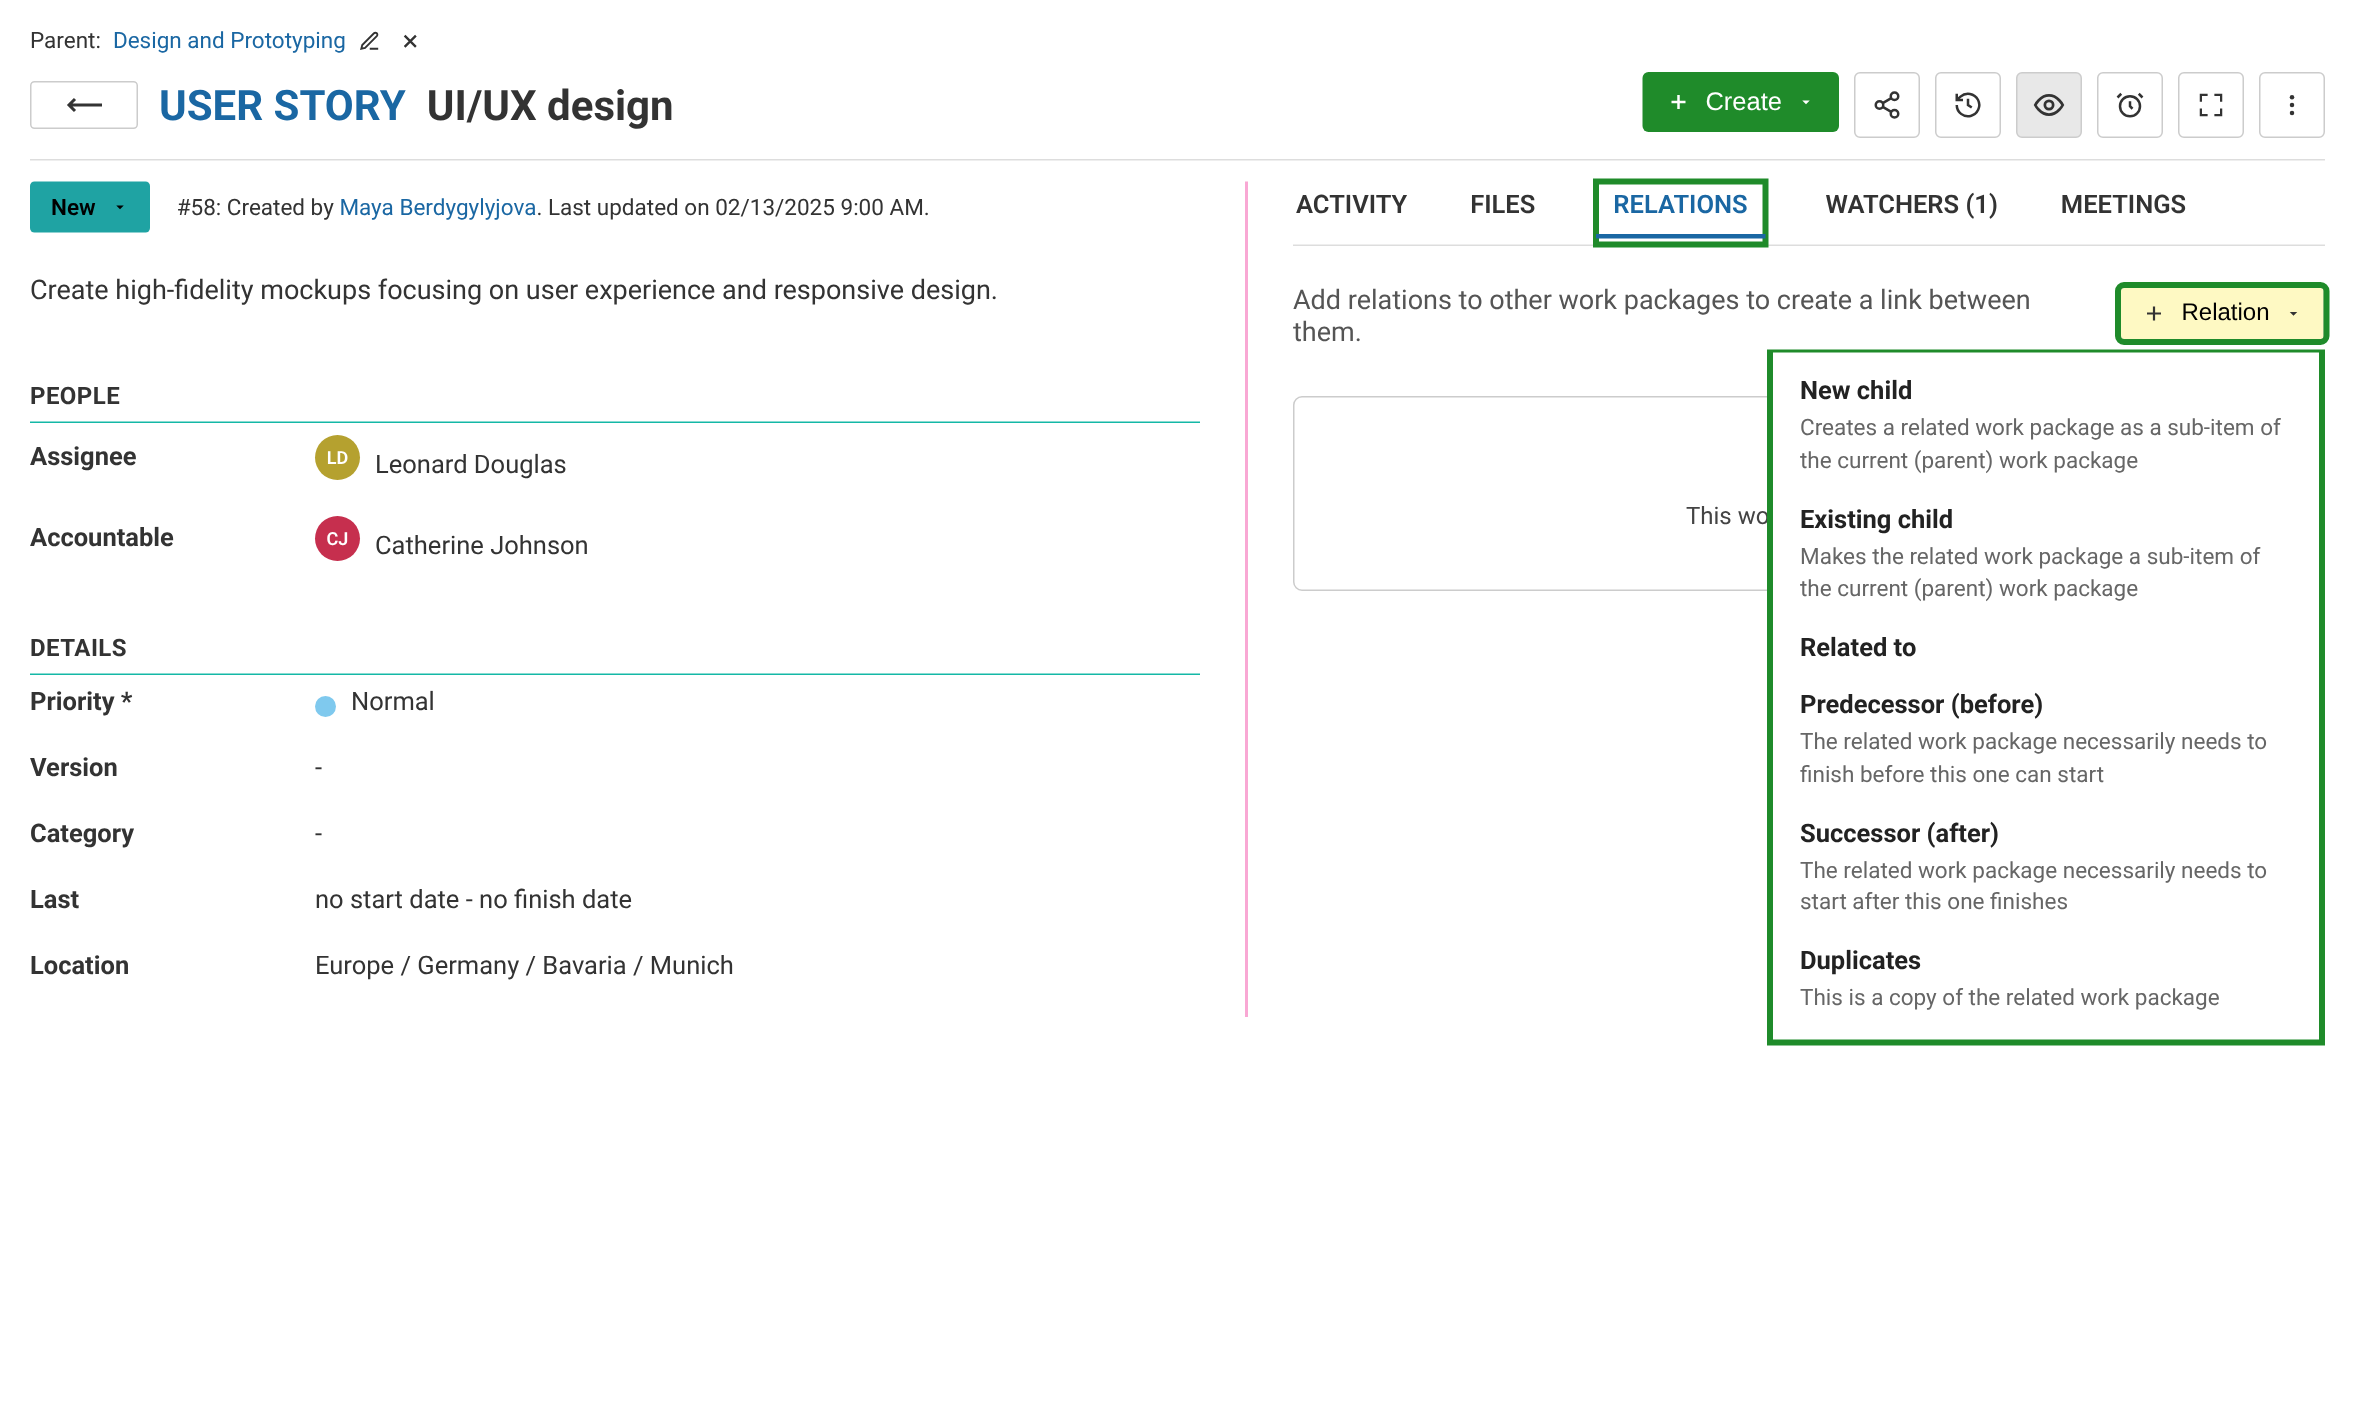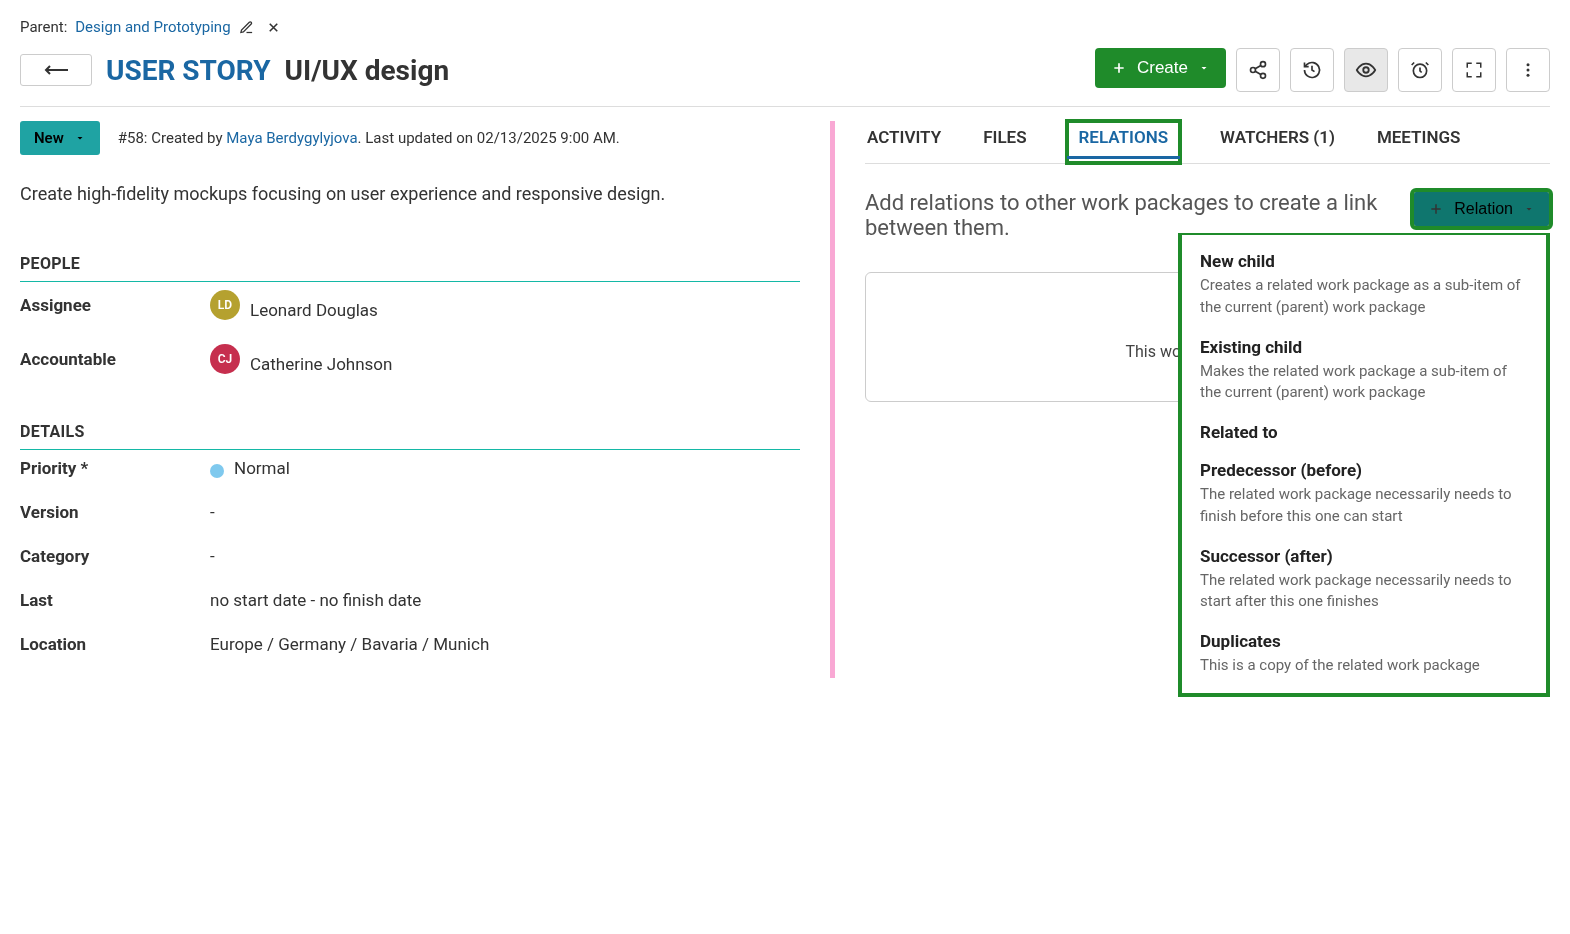--- a/index.html
+++ b/index.html
@@ -21,21 +21,21 @@
 .header-right { display: flex; align-items: flex-start; gap: 10px; }
 
 .create-btn { background: #1f8b2a; color: #fff; border: none; padding: 10px 16px; border-radius: 4px; display: flex; align-items: center; gap: 10px; font-size: 17px; cursor: pointer; }
 .hdr-icon-btn { border: 1px solid #ccc; background: #fff; width: 44px; height: 44px; border-radius: 4px; display: flex; align-items: center; justify-content: center; cursor: pointer; color: #333; }
 .hdr-icon-btn.active { background: #e8e8e8; }
 
 hr.sep { border: none; border-top: 1px solid #ddd; margin: 14px 0; }
 
 .content-row { display: flex; gap: 0; }
 .left-pane { width: 810px; padding-right: 30px; }
-.right-pane { flex: 1; padding-left: 30px; border-left: 5px solid #f9a8d4; position: relative; }
+.right-pane { flex: 1; padding-left: 30px; border-left: 2px solid #f9a8d4; position: relative; }
 
 .status-row { display: flex; align-items: center; gap: 18px; margin-bottom: 28px; }
 .status-badge { background: #1fa3a3; color: #000; padding: 8px 14px; border-radius: 3px; display: flex; align-items: center; gap: 10px; font-weight: 600; font-size: 15px; cursor: pointer; }
 .meta-text { color: #333; font-size: 15px; }
 .meta-link { color: #1a67a3; }
 
 .description { font-size: 18px; color: #333; margin-bottom: 50px; }
 
 .section-title { font-size: 16px; font-weight: 700; text-transform: uppercase; letter-spacing: 0.3px; border-bottom: 1px solid #14b8a6; padding-bottom: 8px; margin-bottom: 8px; }
 
@@ -46,23 +46,23 @@
 .avatar.ld { background: #b5a12f; }
 .avatar.cj { background: #c62f4e; }
 .priority-dot { width: 14px; height: 14px; border-radius: 50%; background: #7fc9ee; display: inline-block; }
 
 .tabs { display: flex; gap: 38px; border-bottom: 1px solid #ddd; padding-bottom: 0; margin-bottom: 26px; }
 .tab { font-size: 17px; font-weight: 600; color: #333; padding: 6px 2px 16px; cursor: pointer; position: relative; }
 .tab.active { color: #1a67a3; }
 .tab.active::after { content: ""; position: absolute; bottom: 4px; left: 0; right: 0; height: 3px; background: #1a67a3; }
 .tab.highlighted { outline: 4px solid #1f8b2a; outline-offset: -2px; padding-left:12px; padding-right:12px; }
 
-.hint-text { color: #555; font-size: 22px; max-width: 540px; margin-bottom: 32px; }
-
-.relation-btn { position: absolute; top: 70px; right: 0; border: 1px solid #bbb; background: #0f766e; padding: 8px 14px; border-radius: 3px; display: flex; align-items: center; gap: 10px; font-size: 16px; cursor: pointer; outline: 4px solid #1f8b2a; outline-offset: -1px; }
+.hint-text { color: #555; font-size: 18px; max-width: 540px; margin-bottom: 32px; }
+
+.relation-btn { position: absolute; top: 70px; right: 0; border: 1px solid #bbb; background: #fef9c3; padding: 8px 14px; border-radius: 3px; display: flex; align-items: center; gap: 10px; font-size: 16px; cursor: pointer; outline: 4px solid #1f8b2a; outline-offset: -1px; }
 
 .empty-box { border: 1px solid #ccc; border-radius: 6px; padding: 40px 30px; text-align: center; margin-top: 30px; }
 .empty-title { font-size: 19px; font-weight: 700; margin-bottom: 6px; }
 .empty-sub { font-size: 16px; color: #444; }
 
 .dropdown { position: absolute; top: 112px; right: 0; width: 372px; background: #fff; border: 4px solid #1f8b2a; border-top: 2px solid #1f8b2a; padding: 16px 18px 16px 18px; }
 .dd-item { margin-bottom: 18px; cursor: pointer; }
 .dd-item:last-child { margin-bottom: 0; }
 .dd-title { font-size: 17px; font-weight: 700; color: #222; margin-bottom: 4px; }
 .dd-desc { font-size: 15px; color: #666; line-height: 1.45; }

